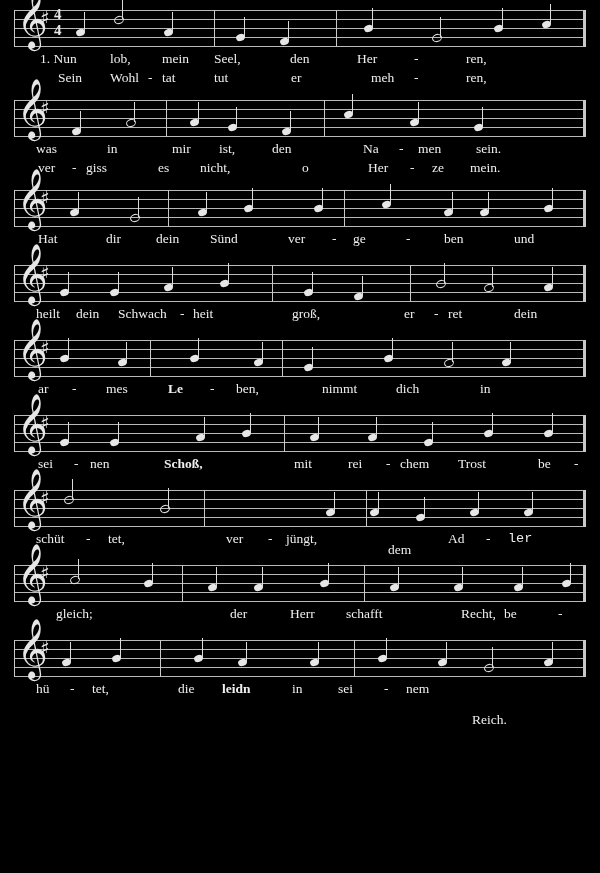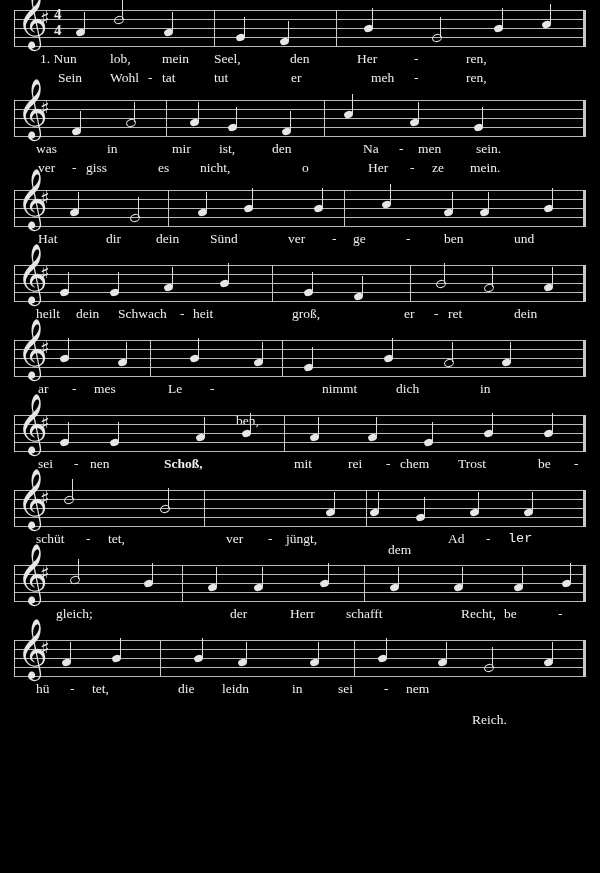--- a/index.html
+++ b/index.html
@@ -377,24 +377,24 @@
           <div class="note" style="left: 488px; top: 27px;"></div>
           <div class="stem" style="left: 496px; top: 10px; height: 20px;"></div>
         </div>
       <div class="barline" style="left:136px;"></div>
       <div class="barline" style="left:268px;"></div>
       <div class="barline thick end"></div>
     </div>
     <div class="lyrics">
         <span class="lyric" style="left: 24px;">ar</span>
         <span class="lyric" style="left: 58px;">-</span>
-        <span class="lyric" style="left: 80px;">mes</span>
-        <span class="lyric" style="left: 154px;">Le</span>
+        <span class="lyric" style="left: 92px;">mes</span>
+        <span class="lyric" style="left: 154px; font-weight: bold;">Le</span>
         <span class="lyric" style="left: 196px;">-</span>
-        <span class="lyric" style="left: 222px; margin-top: 32px;">ben,</span>
+        <span class="lyric" style="left: 222px;">ben,</span>
         <span class="lyric" style="left: 308px;">nimmt</span>
         <span class="lyric" style="left: 382px;">dich</span>
         <span class="lyric" style="left: 466px;">in</span>
       </div>
   </div>
 
   <div class="system" style="padding-top:8px;">
     <div class="staff">
       <div class="line l1"></div>
       <div class="line l2"></div>
@@ -563,21 +563,21 @@
         </div>
       <div class="barline" style="left:146px;"></div>
       <div class="barline" style="left:340px;"></div>
       <div class="barline thick end"></div>
     </div>
     <div class="lyrics">
         <span class="lyric" style="left: 22px;">hü</span>
         <span class="lyric" style="left: 56px;">-</span>
         <span class="lyric" style="left: 78px;">tet,</span>
         <span class="lyric" style="left: 164px;">die</span>
-        <span class="lyric" style="left: 208px;">leidn</span>
+        <span class="lyric" style="left: 208px; font-weight: bold;">leidn</span>
         <span class="lyric" style="left: 278px;">in</span>
         <span class="lyric" style="left: 324px;">sei</span>
         <span class="lyric" style="left: 370px;">-</span>
         <span class="lyric" style="left: 392px;">nem</span>
         <span class="lyric" style="left: 458px; margin-top: 31px;">Reich.</span>
       </div>
   </div>
 
 </div>
 

